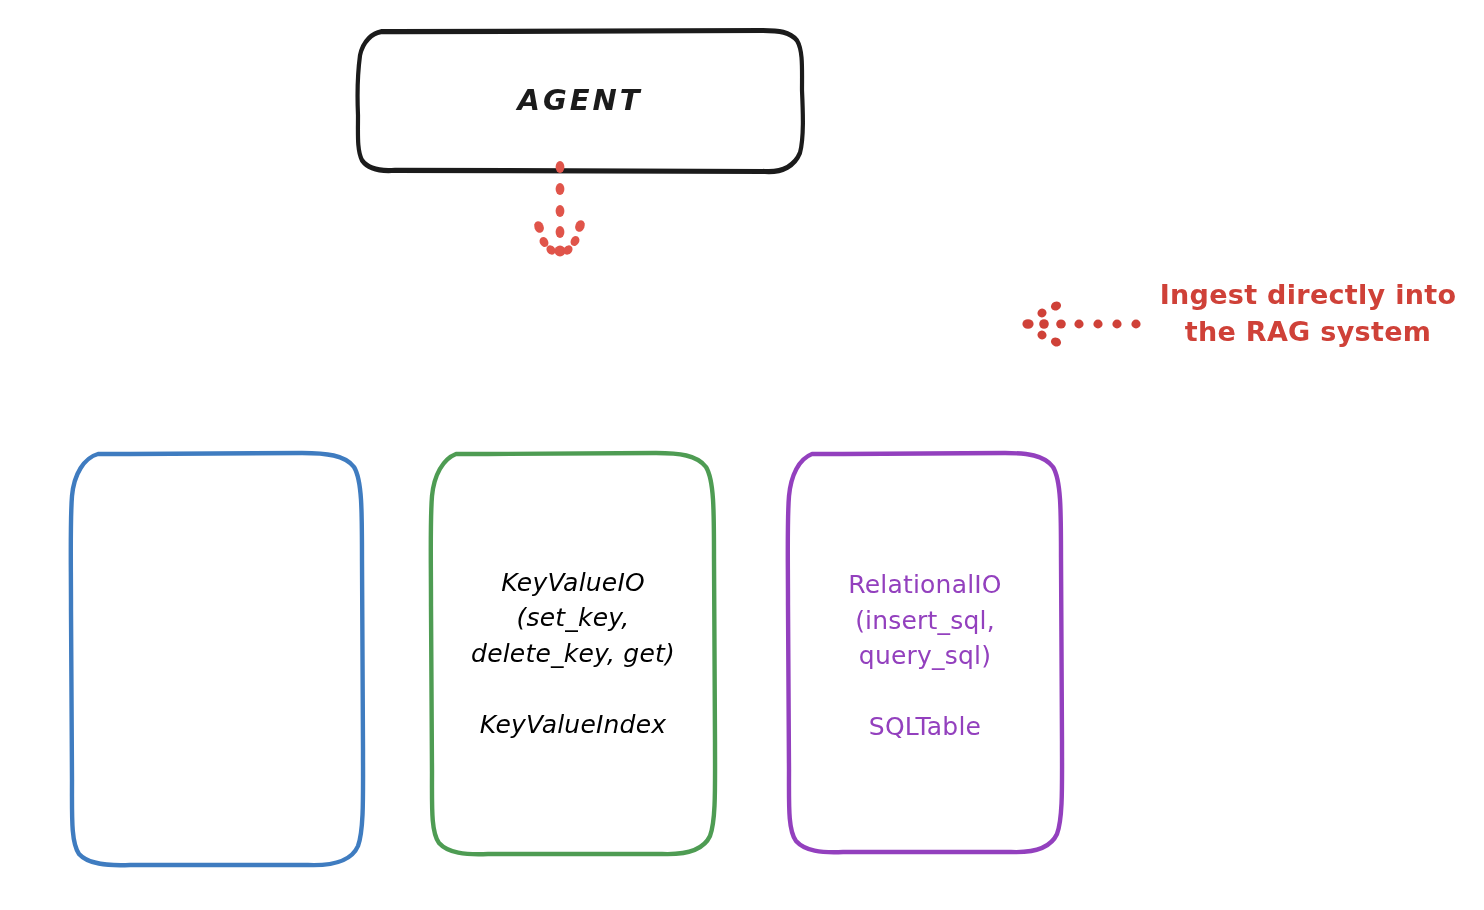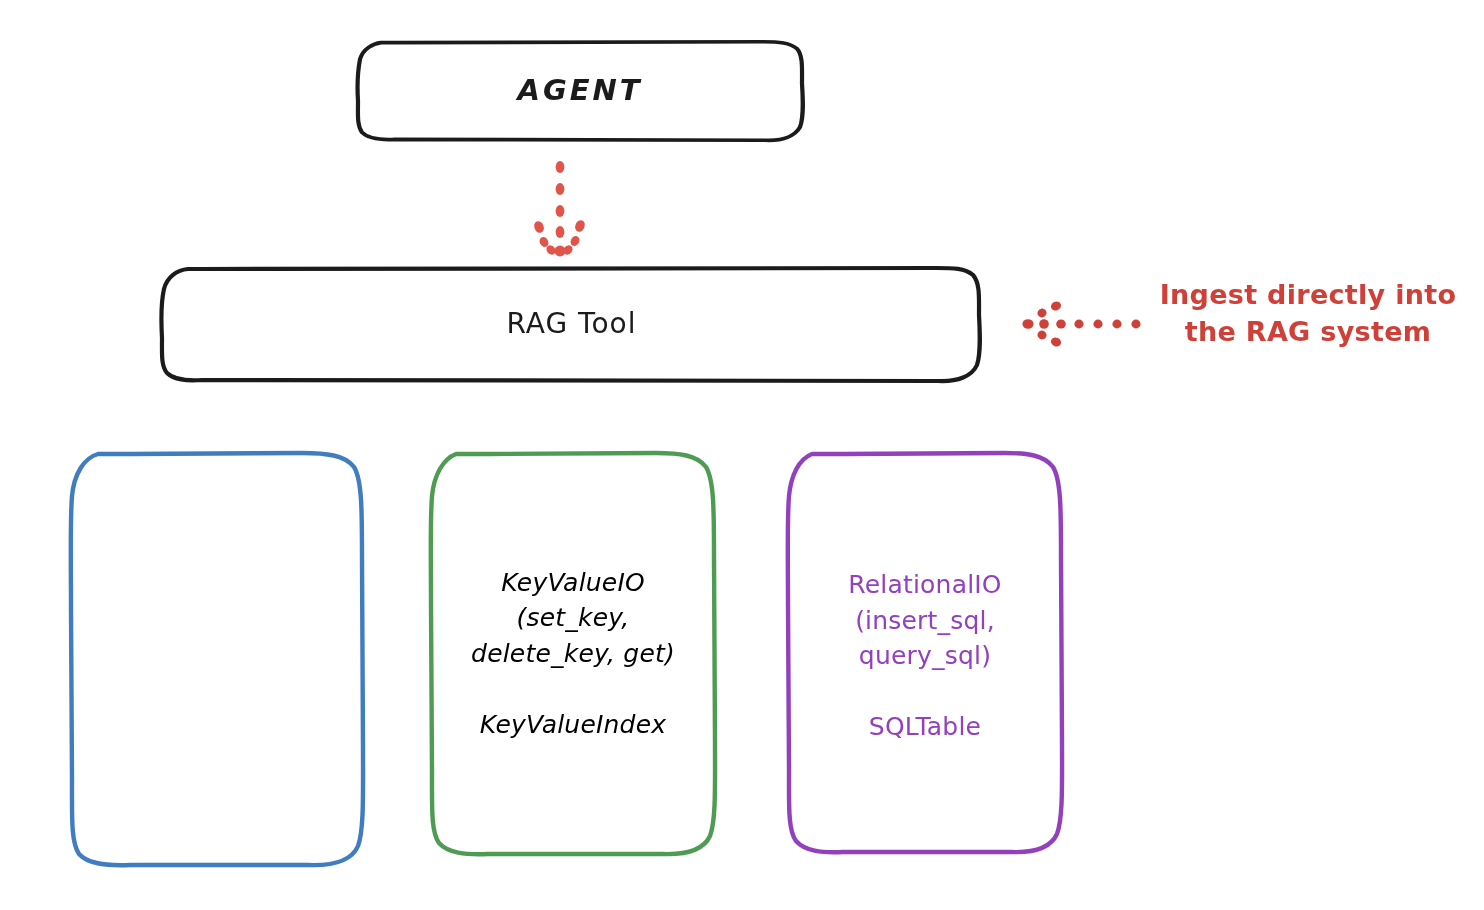--- a/index.html
+++ b/index.html
@@ -39,23 +39,23 @@
     inset: 0;
     width: 100%;
     height: 100%;
     z-index: 1;
     overflow: visible;
   }
 
   
   #agent-node {
     left: 355px;
-    top: 40px;
+    top: 28px;
     width: 450px;
-    height: 102px;
+    height: 146px;
     text-align: center;
   }
   #agent-node .label {
     font-family: "DejaVu Sans", sans-serif;
     font-style: italic;
     font-weight: 700;
     font-size: 29px;
     color: #1b1b1b;
     letter-spacing: 3px;
   }
@@ -161,29 +161,20 @@
       <ellipse cx="55" cy="93" rx="5.6" ry="5.4"></ellipse>
       <ellipse cx="34" cy="69" rx="4.6" ry="6" transform="rotate(-22 34 69)"></ellipse>
       <ellipse cx="39" cy="84" rx="4.2" ry="5.2" transform="rotate(-30 39 84)"></ellipse>
       <ellipse cx="46" cy="92" rx="4.2" ry="5" transform="rotate(-42 46 92)"></ellipse>
       <ellipse cx="75" cy="68" rx="4.6" ry="6" transform="rotate(22 75 68)"></ellipse>
       <ellipse cx="70" cy="83" rx="4.2" ry="5.2" transform="rotate(30 70 83)"></ellipse>
       <ellipse cx="63" cy="92" rx="4.2" ry="5" transform="rotate(42 63 92)"></ellipse>
     </g>
   </svg>
 
-  <div class="node" id="ragtool-node">
-    <svg class="frame" viewBox="0 0 827 117" preserveAspectRatio="none">
-      <path d="M30,3 C19,4 9,11 6,23 C3,36 3,54 4,72 C4,88 3,100 9,107
-               C16,114 28,115 44,114 L780,115 C800,116 814,110 819,99
-               C823,87 822,67 821,49 C821,31 822,17 815,9
-               C807,2 795,2 778,2 L44,3 Z" fill="#ffffff" stroke="#1b1b1b" stroke-width="4.2" stroke-linecap="round" stroke-linejoin="round"></path>
-    </svg>
-    <span class="label">RAG Tool</span>
-  </div>
 
   <svg id="ingest-arrow" viewBox="0 0 126 56">
     <g fill="#cf4138">
       <ellipse cx="118" cy="28" rx="4.6" ry="4.4"></ellipse>
       <ellipse cx="99" cy="28" rx="4.6" ry="4.4"></ellipse>
       <ellipse cx="80" cy="28" rx="4.6" ry="4.4"></ellipse>
       <ellipse cx="61" cy="28" rx="4.6" ry="4.4"></ellipse>
       <ellipse cx="43" cy="28" rx="4.8" ry="4.6"></ellipse>
       <ellipse cx="26" cy="28" rx="4.8" ry="4.8"></ellipse>
       <ellipse cx="10" cy="28" rx="5.6" ry="4.8"></ellipse>

